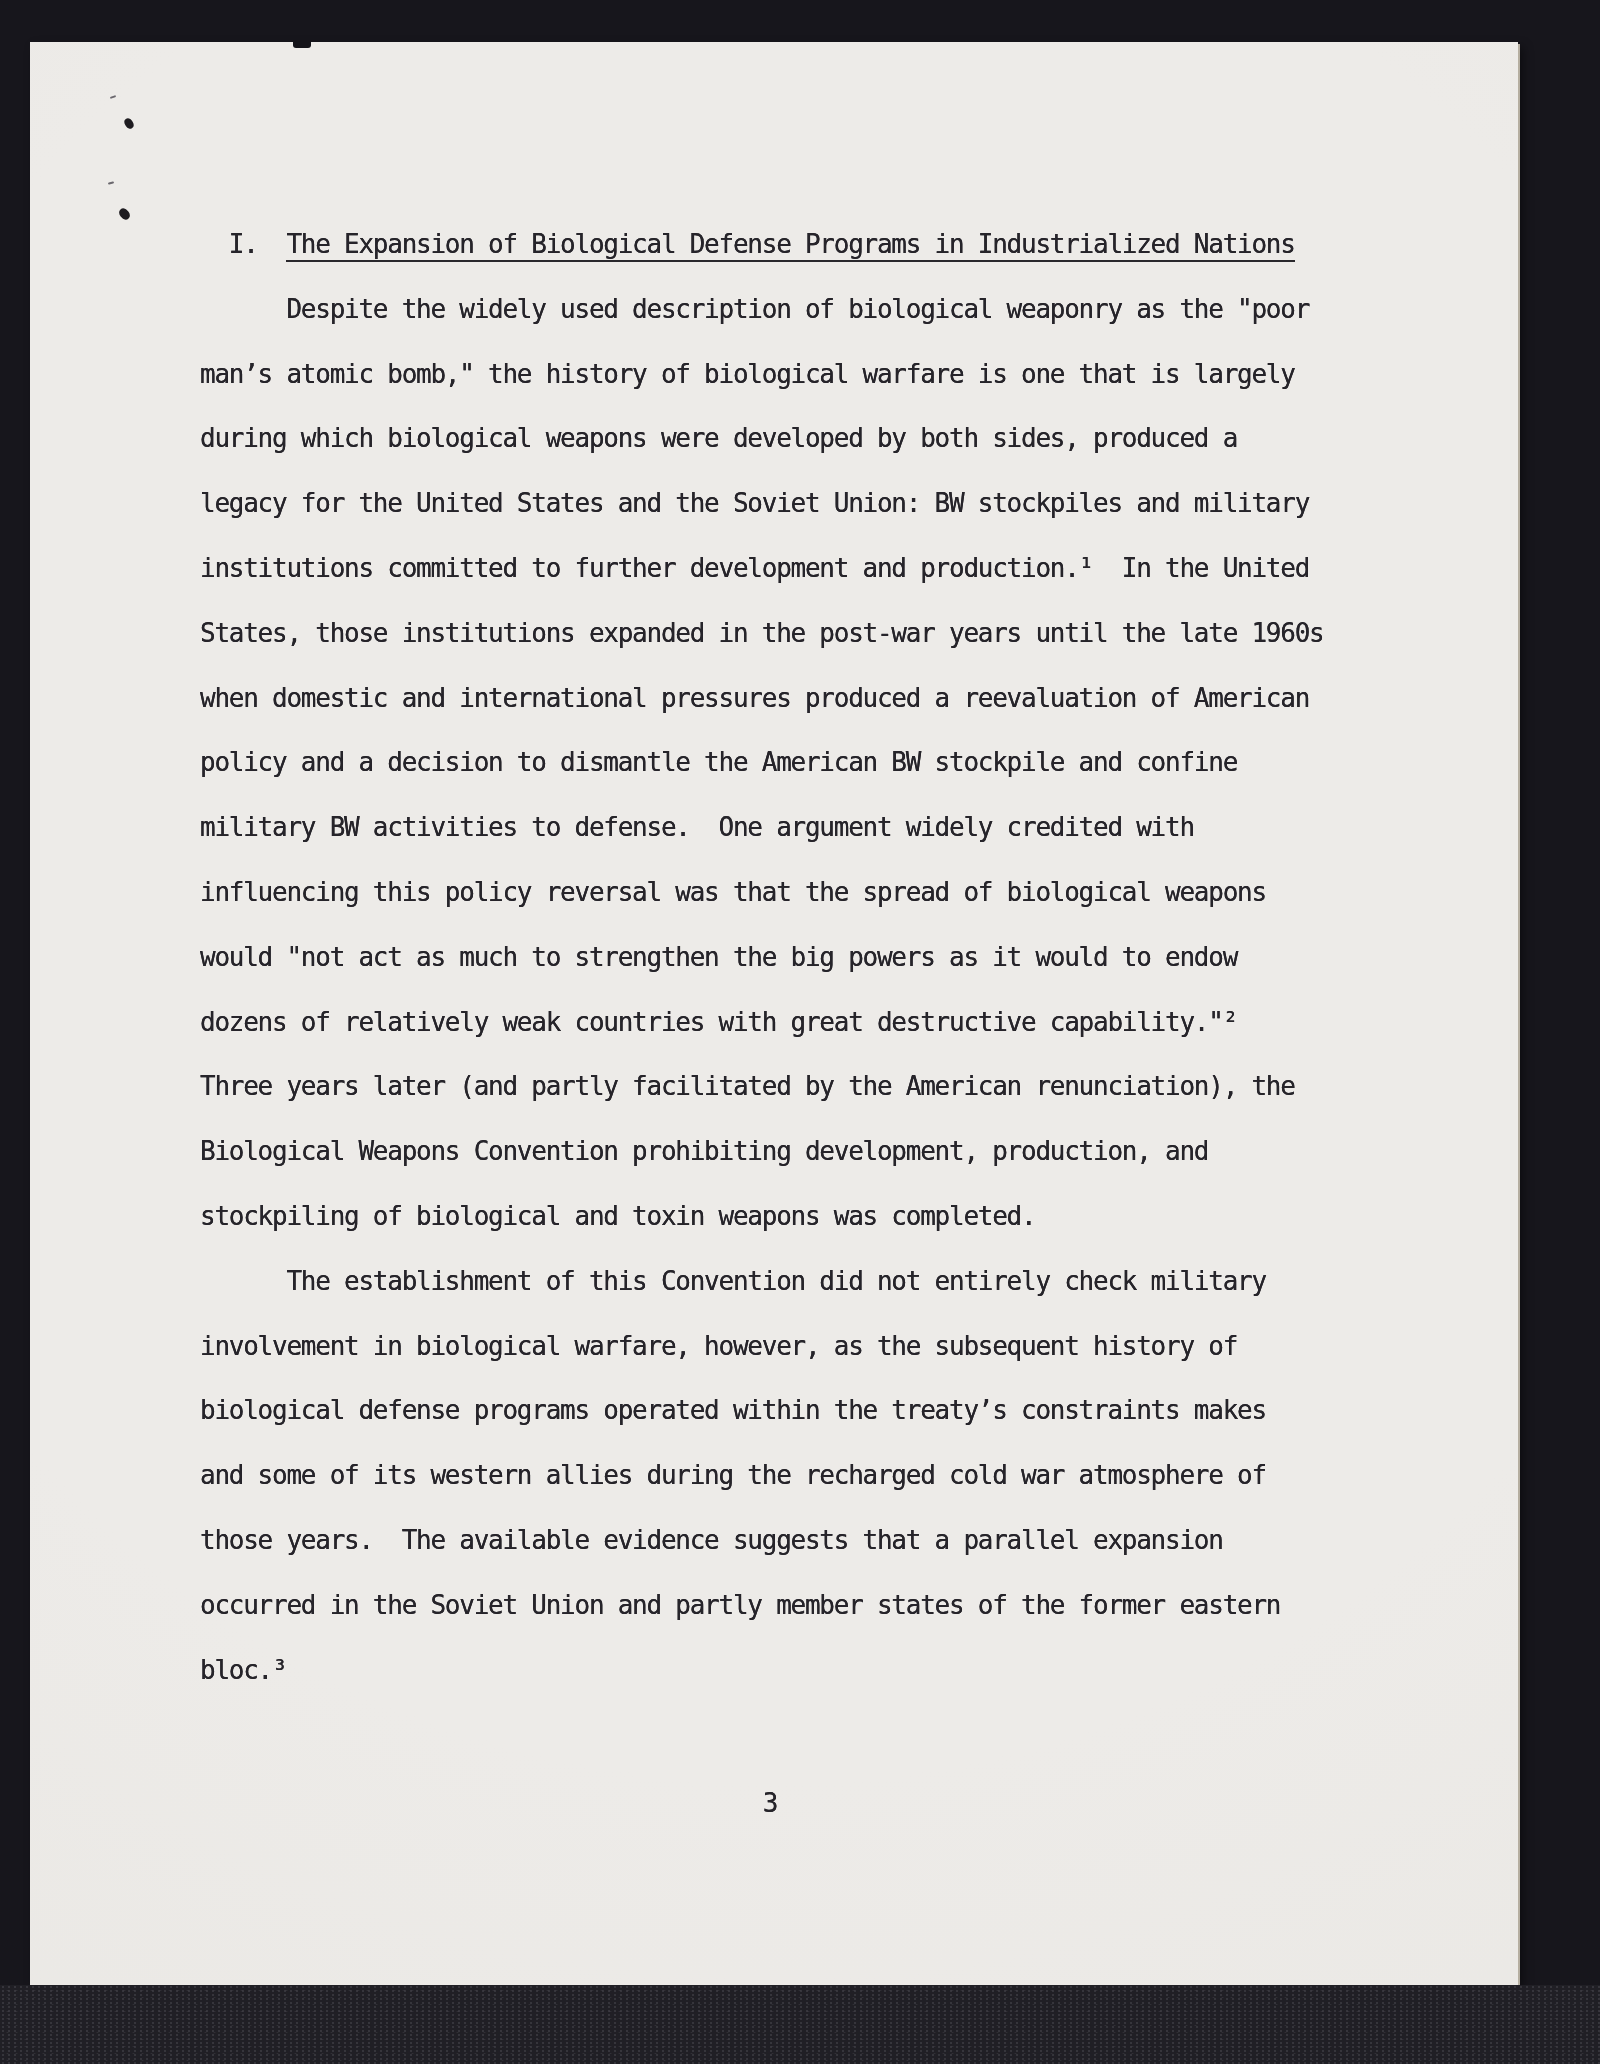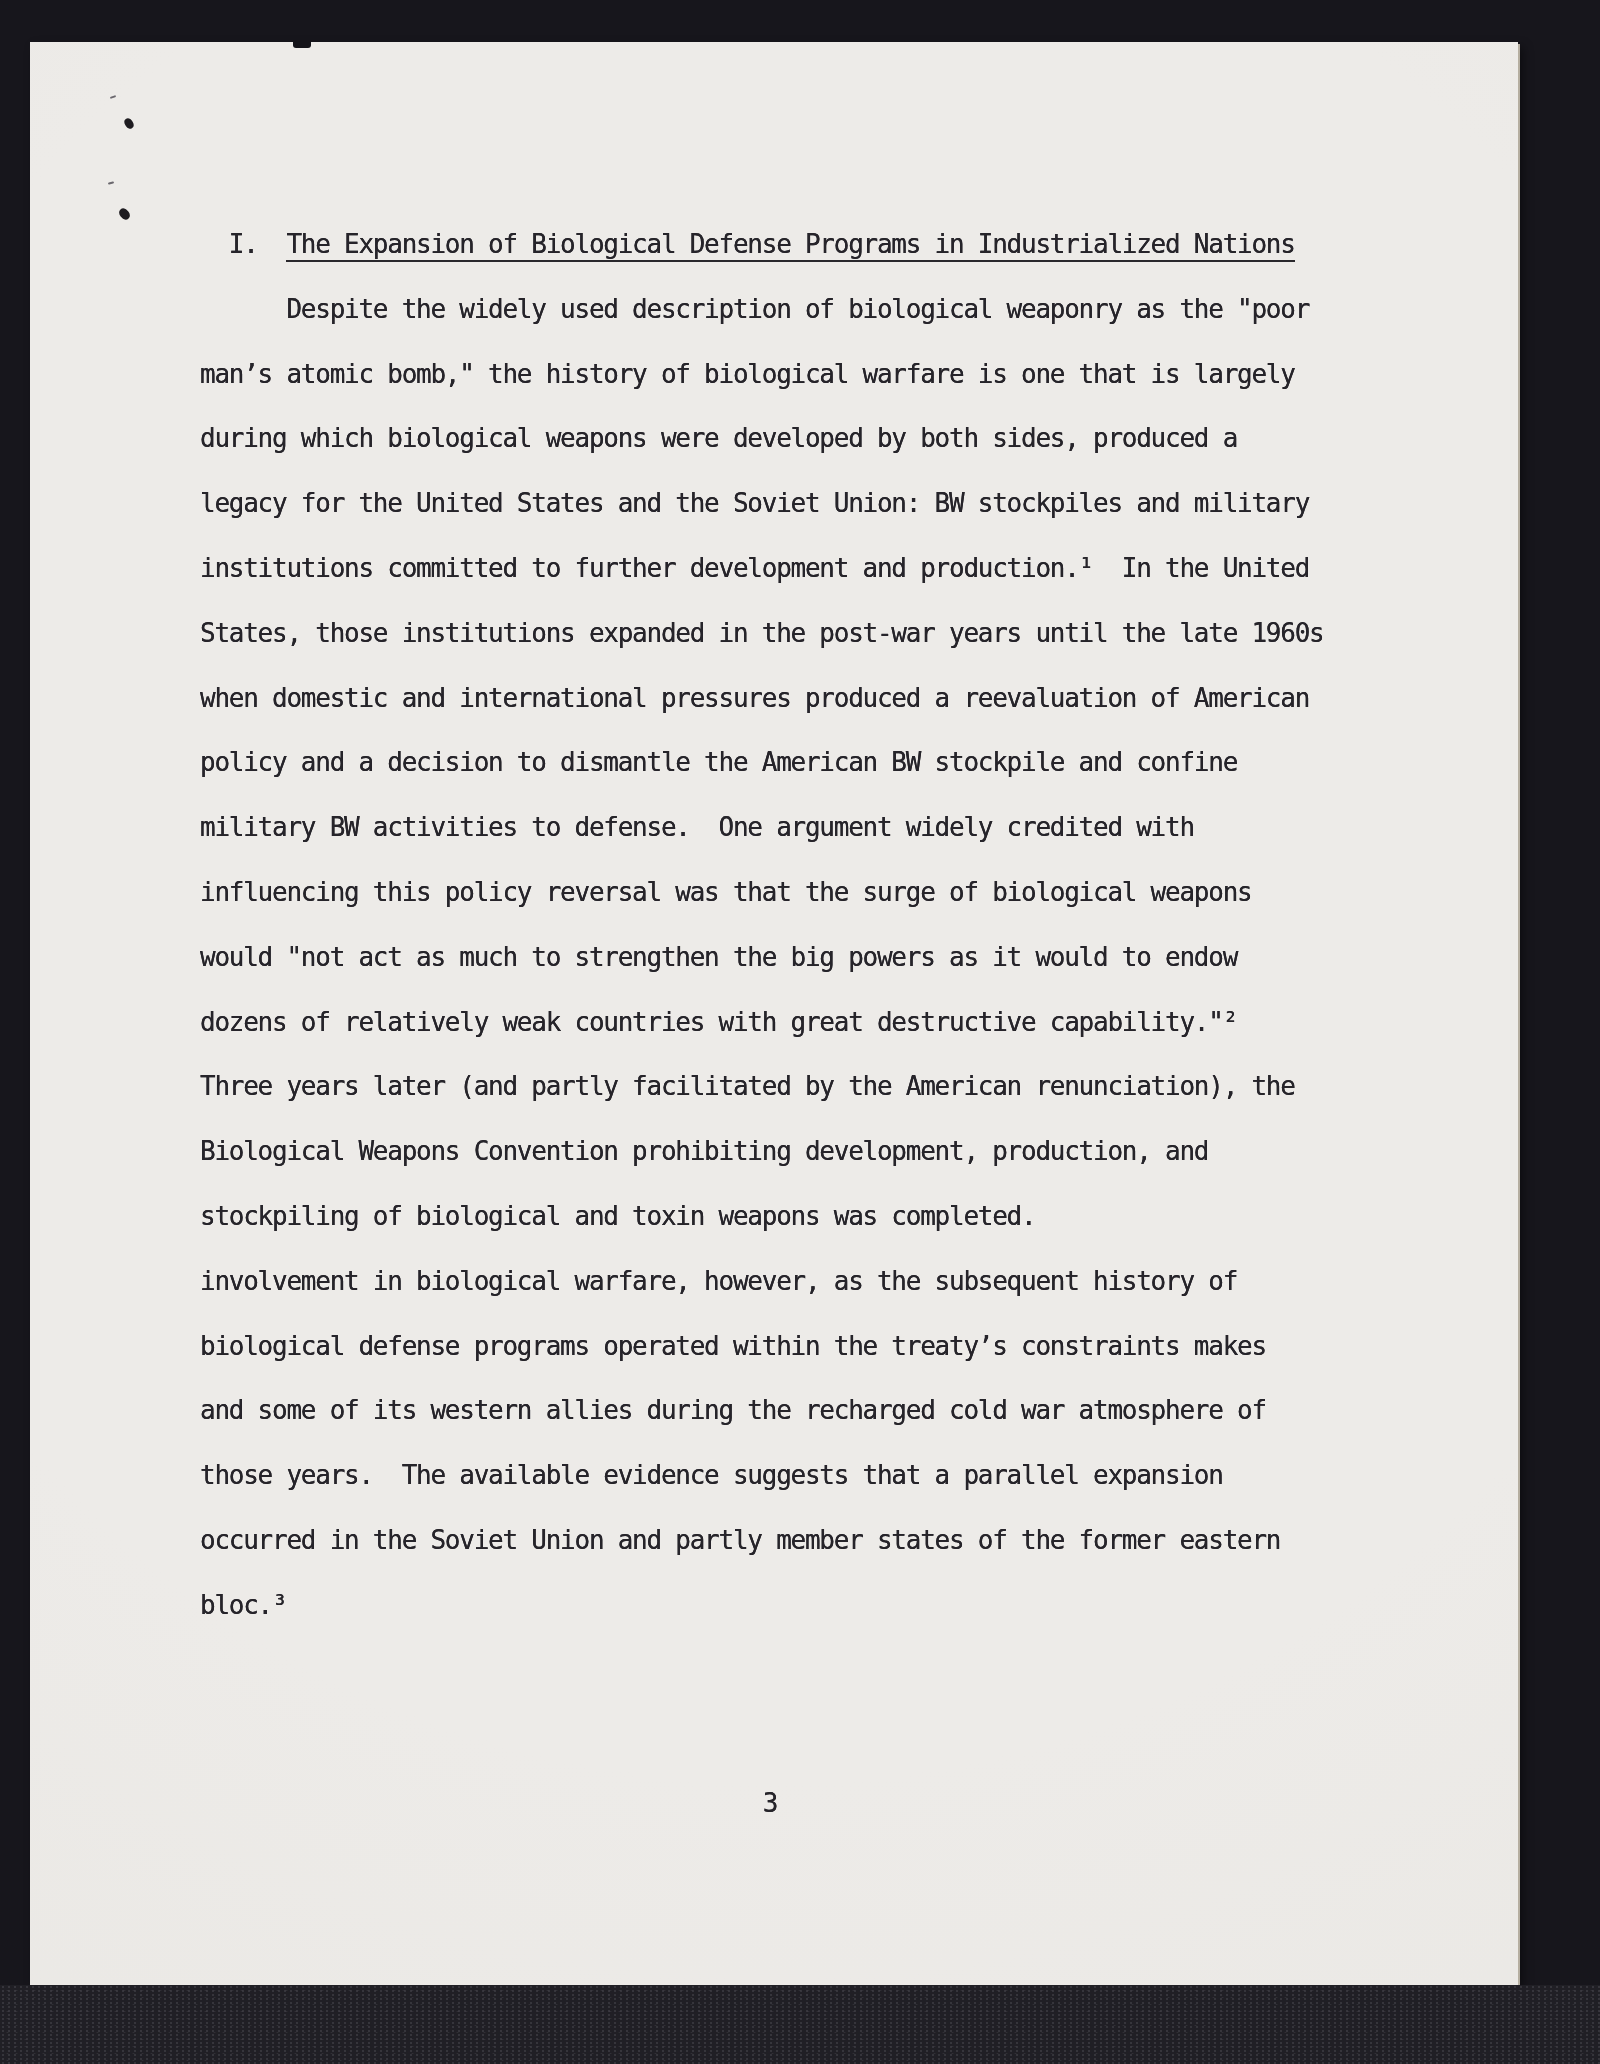--- a/index.html
+++ b/index.html
@@ -80,27 +80,28 @@
 
       <div class="line">      Despite the widely used description of biological weaponry as the "poor</div>
       <div class="line">man’s atomic bomb," the history of biological warfare is one that is largely</div>
       <div class="line">during which biological weapons were developed by both sides, produced a</div>
       <div class="line">legacy for the United States and the Soviet Union: BW stockpiles and military</div>
       <div class="line">institutions committed to further development and production.¹  In the United</div>
       <div class="line">States, those institutions expanded in the post-war years until the late 1960s</div>
       <div class="line">when domestic and international pressures produced a reevaluation of American</div>
       <div class="line">policy and a decision to dismantle the American BW stockpile and confine</div>
       <div class="line">military BW activities to defense.  One argument widely credited with</div>
-      <div class="line">influencing this policy reversal was that the surge of biological weapons</div>
+      <div class="line">influencing this policy reversal was that the spread of biological weapons</div>
       <div class="line">would "not act as much to strengthen the big powers as it would to endow</div>
       <div class="line">dozens of relatively weak countries with great destructive capability."²</div>
       <div class="line">Three years later (and partly facilitated by the American renunciation), the</div>
       <div class="line">Biological Weapons Convention prohibiting development, production, and</div>
       <div class="line">stockpiling of biological and toxin weapons was completed.</div>
 
+      <div class="line">      The establishment of this Convention did not entirely check military</div>
       <div class="line">involvement in biological warfare, however, as the subsequent history of</div>
       <div class="line">biological defense programs operated within the treaty’s constraints makes</div>
       <div class="line">and some of its western allies during the recharged cold war atmosphere of</div>
       <div class="line">those years.  The available evidence suggests that a parallel expansion</div>
       <div class="line">occurred in the Soviet Union and partly member states of the former eastern</div>
       <div class="line">bloc.³</div>
     </div>
 
     <div class="pagenum">3</div>
   </div>

